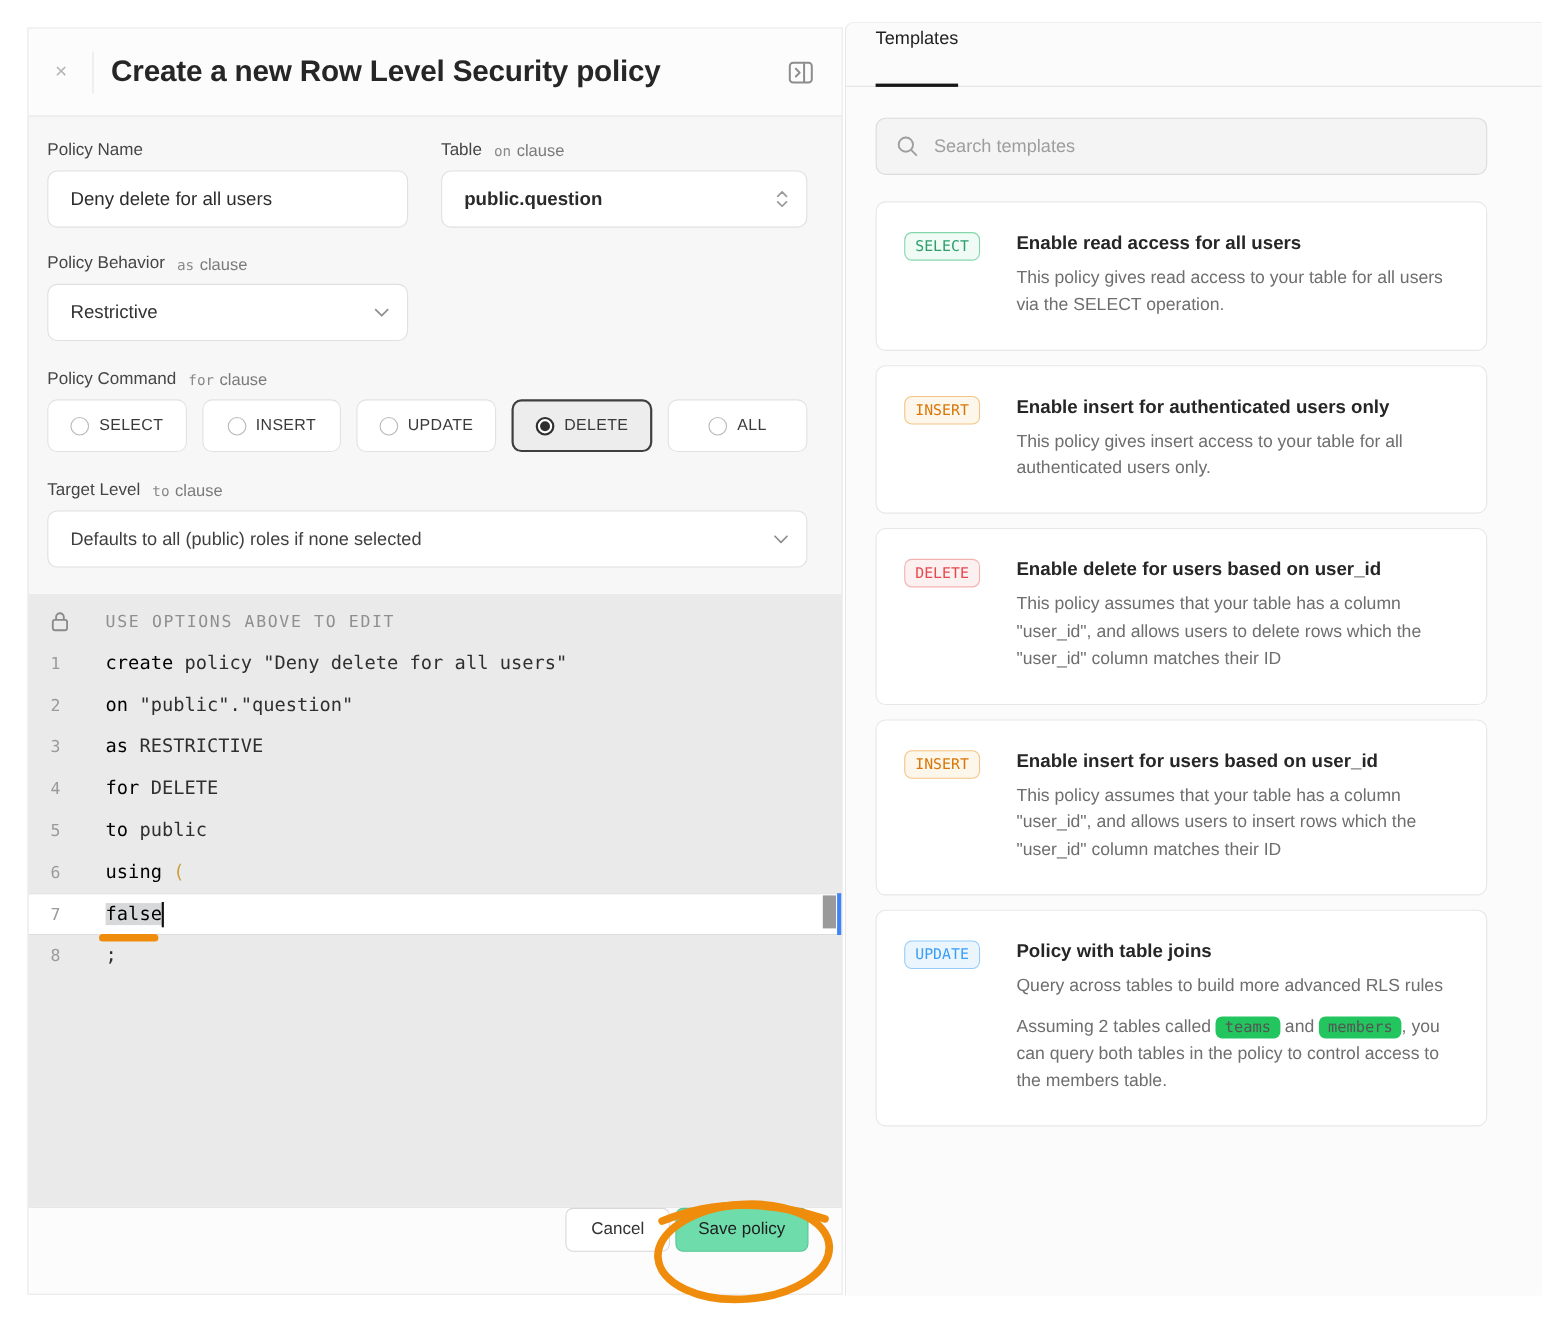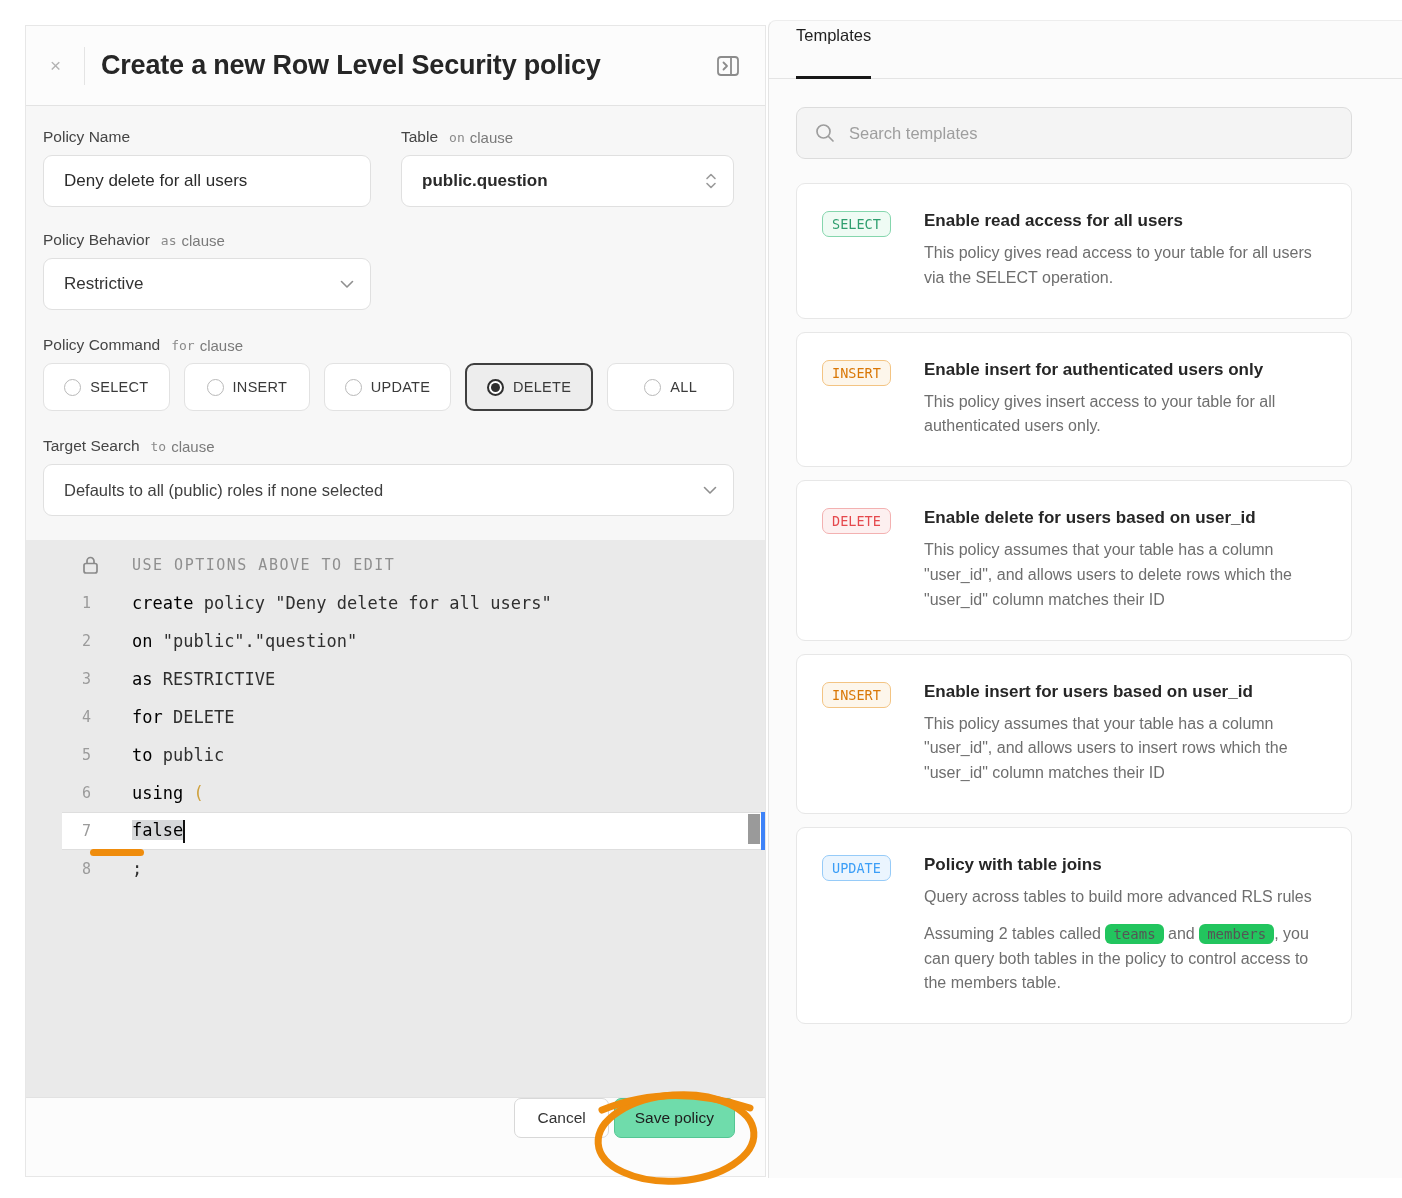--- a/index.html
+++ b/index.html
@@ -10,21 +10,21 @@
     background:#f7f7f7; border:1px solid #e7e7e7; display:flex; flex-direction:column; }
   .lp-header{ height:80px; flex:0 0 80px; background:#fcfcfc; border-bottom:1px solid #e3e3e3;
     display:flex; align-items:center; padding:0 24px; }
   .close-btn{ width:28px; font-size:19px; color:#b3b3b3; cursor:pointer; }
   .vdiv{ width:1px; height:38px; background:#e4e4e4; margin:0 16px 0 6px; }
   .lp-title{ font-size:27px; font-weight:600; color:#262626; letter-spacing:-0.2px; }
   .spacer{ flex:1; }
   .panel-icon{ width:26px; height:26px; cursor:pointer; }
 
   .lp-form{ padding:22px 31px 24px 17px; }
-  .f-label{ display:flex; align-items:center; margin-bottom:9px; }
+  .f-label{ display:flex; align-items:flex-end; margin-bottom:9px; }
   .f-label .main{ font-size:15.5px; color:#454545; }
   .f-label .kw{ font-family:"DejaVu Sans Mono",monospace; font-size:13px; color:#8a8a8a; margin-left:11px; }
   .f-label .word{ font-size:15px; color:#7a7a7a; margin-left:5px; }
   .row2{ display:flex; }
   .col-a{ width:328px; margin-right:30px; }
   .col-b{ flex:1; }
   .inpt,.selct{ height:52px; width:100%; background:#fff; border:1px solid #e0e0e0; border-radius:9px;
     display:flex; align-items:center; padding:0 16px 0 20px; font-size:17px; color:#2b2b2b; }
   input.inpt{ outline:none; font-family:"Liberation Sans",sans-serif; }
   .selct{ justify-content:space-between; cursor:pointer; }
@@ -40,21 +40,21 @@
     display:flex; align-items:center; justify-content:center; gap:9px; cursor:pointer;
     font-size:14.5px; color:#3a3a3a; letter-spacing:0.3px; }
   .radio-box.selected{ border:2px solid #3f3f3f; background:#ededed; }
   .rc{ width:17px; height:17px; border-radius:50%; border:1.5px solid #b9b9b9; background:#fff; }
   .radio-box.selected .rc{ border:2px solid #2f2f2f; display:flex; align-items:center; justify-content:center; }
   .radio-box.selected .rc::after{ content:''; width:9px; height:9px; border-radius:50%; background:#2f2f2f; }
 
   
   .editor{ flex:1; background:#eaeaea; padding-top:6px; font-family:"DejaVu Sans Mono",monospace;
     font-size:17px; position:relative; overflow:hidden; }
-  .eline{ height:38px; display:flex; align-items:center;margin-left:36px; }
+  .eline{ height:38px; display:flex; align-items:center; }
   .gut{ width:70px; flex:0 0 70px; padding-left:20px; color:#9b9b9b; font-size:15px; }
   .code{ white-space:pre; }
   .kw{ color:#000000; }
   .pl{ color:#2f2f2f; }
   .gold{ color:#cfa13d; }
   .lockrow .gut{ display:flex; align-items:center; }
   .lock-head{ color:#8f8f8f; font-size:15px; letter-spacing:1.5px; }
   .l7{ background:#ffffff; box-shadow: inset 0 1px 0 #dedede, inset 0 -1px 0 #dedede; position:relative; }
   .sel-bg{ background:#d6d8da; }
   .caret{ display:inline-block; width:2px; height:23px; background:#111; vertical-align:middle; }
@@ -180,21 +180,21 @@
         </div>
         <div class="radio-box">
           <span class="rc"></span>
           <span>ALL</span>
         </div>
       </div>
     </div>
 
     <div class="mt2">
       <div class="f-label">
-        <span class="main">Target Search</span>
+        <span class="main">Target Level</span>
         <span class="kw">to</span>
         <span class="word">clause</span>
       </div>
       <div class="selct">
         <span class="sel-muted">Defaults to all (public) roles if none selected</span>
         <svg class="chev" width="14" height="9" viewBox="0 0 14 9">
           <path d="M1.5 1.5 L7 7 L12.5 1.5" stroke="#8f8f8f" stroke-width="1.6" fill="none" stroke-linecap="round" stroke-linejoin="round"></path>
         </svg>
       </div>
     </div>

